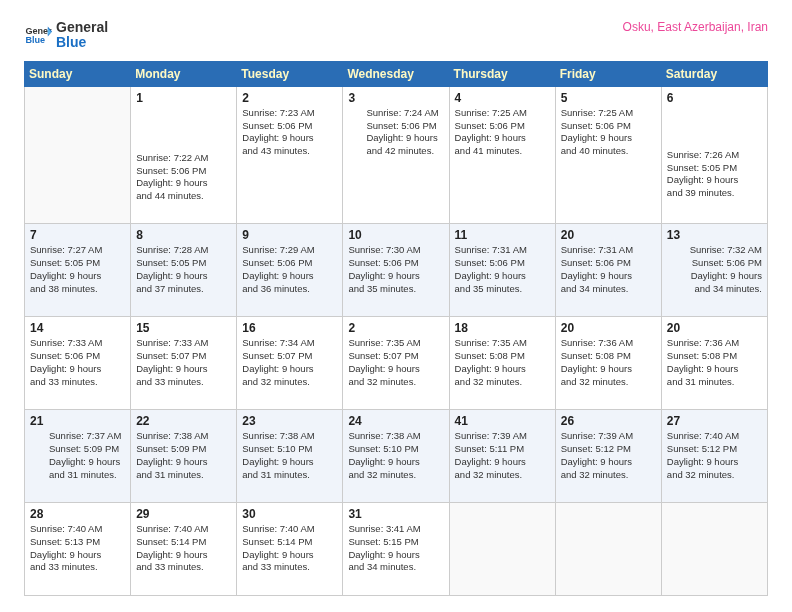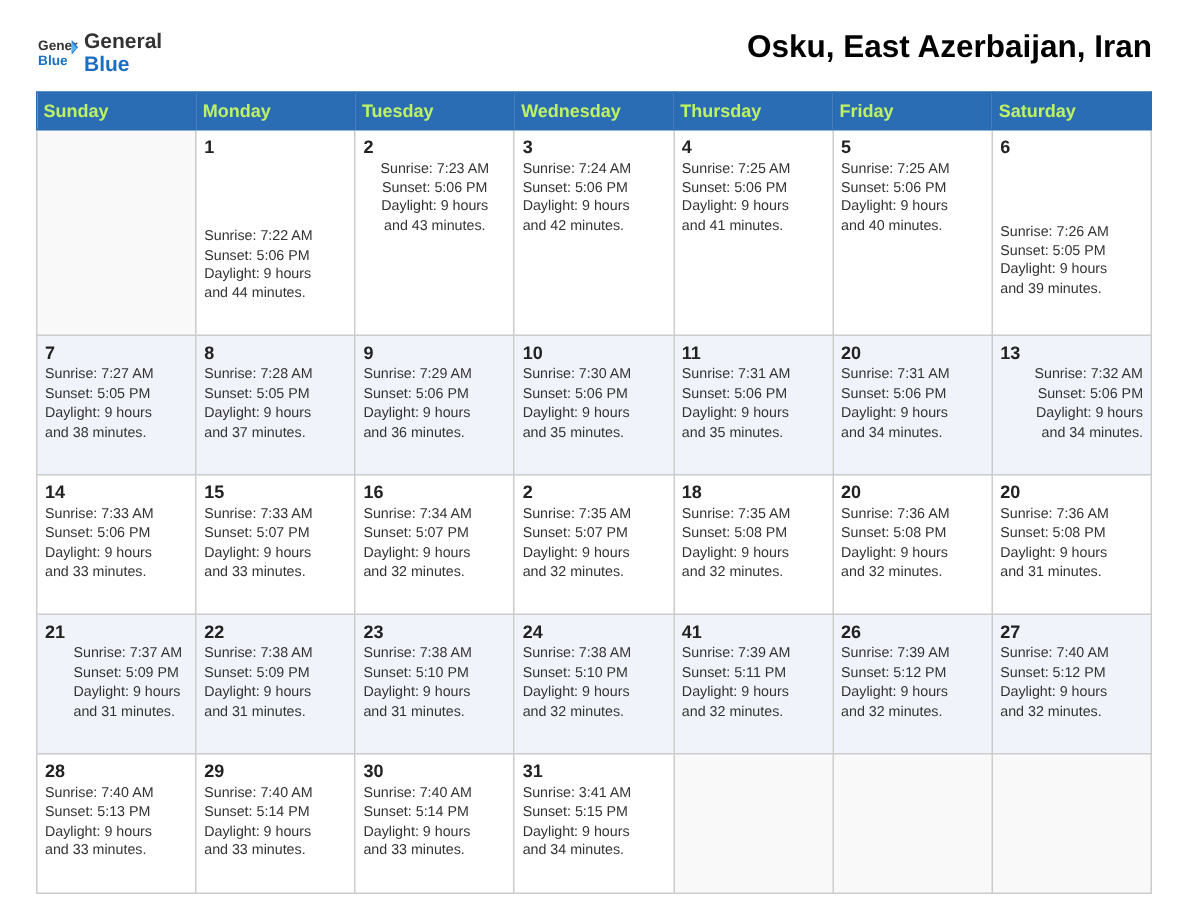--- a/index.html
+++ b/index.html
@@ -35,34 +35,33 @@
     .title-block {
       text-align: right;
     }
     .month-year {
       font-size: 32px;
       font-weight: bold;
       color: #222;
       line-height: 1.1;
     }
     .location {
-      font-size: 21px;
-      color: #000000;
-      font-weight: bold;
+      font-size: 12px;
+      color: #ec4899;
     }
     .calendar {
       flex: 1;
       border: 1px solid #ccc;
       border-collapse: collapse;
       width: 100%;
       table-layout: fixed;
     }
     .calendar th {
       background: #2a6db5;
-      color: #bef264;
+      color: #fef9c3;
       font-size: 12px;
       font-weight: bold;
       padding: 5px 4px;
       text-align: left;
       border: 1px solid #2a6db5;
     }
     .calendar td {
       border: 1px solid #ccc;
       vertical-align: top;
       padding: 4px 5px;
@@ -128,28 +127,28 @@
           <td class="empty-cell"></td>
           <td>
             <span class="day-num">1</span>
             <div class="day-info" style="white-space: pre-line; margin-top: 47px;">Sunrise: 7:22 AM
 Sunset: 5:06 PM
 Daylight: 9 hours
 and 44 minutes.</div>
           </td>
           <td>
             <span class="day-num">2</span>
-            <div class="day-info" style="white-space: pre-line; text-align: center;">Sunrise: 7:23 AM
+            <div class="day-info" style="white-space: pre-line;">Sunrise: 7:23 AM
 Sunset: 5:06 PM
 Daylight: 9 hours
 and 43 minutes.</div>
           </td>
           <td>
             <span class="day-num">3</span>
-            <div class="day-info" style="white-space: pre-line;">Sunrise: 7:24 AM
+            <div class="day-info" style="white-space: pre-line; margin-left: 18px;">Sunrise: 7:24 AM
 Sunset: 5:06 PM
 Daylight: 9 hours
 and 42 minutes.</div>
           </td>
           <td>
             <span class="day-num">4</span>
             <div class="day-info" style="white-space: pre-line;">Sunrise: 7:25 AM
 Sunset: 5:06 PM
 Daylight: 9 hours
 and 41 minutes.</div>

